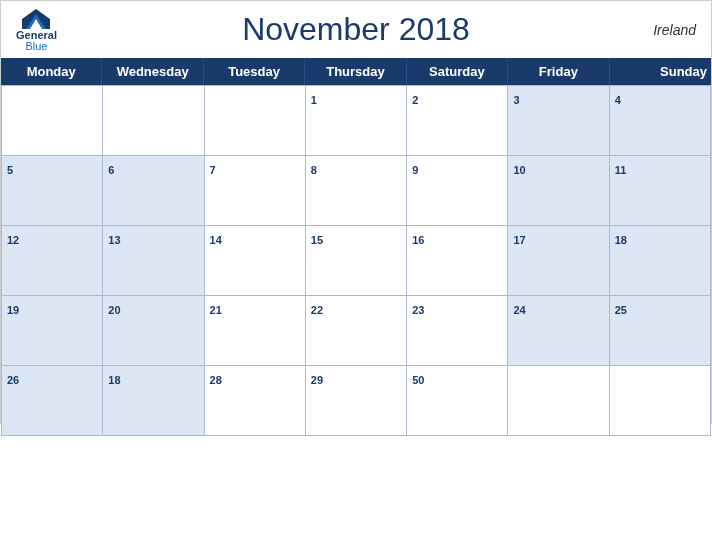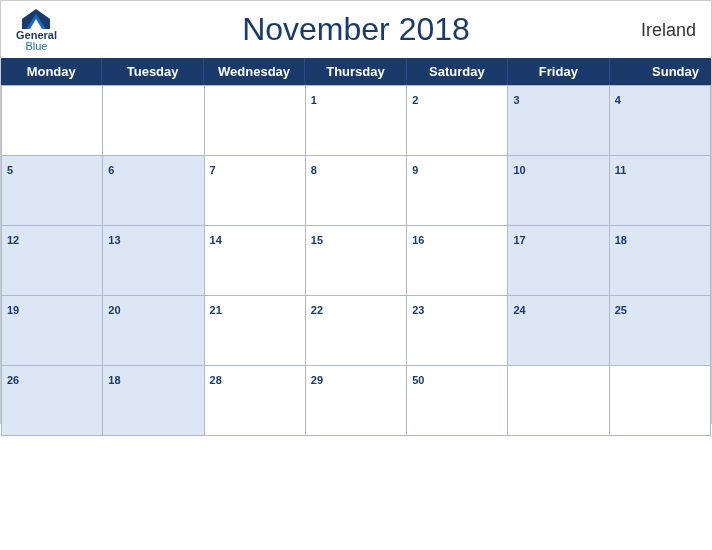--- a/index.html
+++ b/index.html
@@ -55,32 +55,33 @@
       font-size: 32px;
       color: #1a3a6b;
       font-weight: normal;
       text-align: center;
     }
     .country {
       position: absolute;
       right: 15px;
       top: 50%;
       transform: translateY(-50%);
-      font-size: 18px;
+      font-size: 14px;
       color: #333;
+      font-style: italic;
     }
     .day-headers {
       display: grid;
       grid-template-columns: repeat(7, 1fr);
       background: #1a3a6b;
     }
     .day-header {
       color: #fff;
       text-align: center;
-      padding: 6px 12px;
+      padding: 6px 4px;
       font-size: 13px;
       font-weight: bold;
       border-right: 1px solid #2a4a8b;
     }
     .day-header:last-child {
       border-right: none;
       text-align: right;
     }
     .calendar-grid {
       display: grid;
@@ -121,22 +122,22 @@
       </svg>
       <span class="logo-text-general">General</span>
       <span class="logo-text-blue">Blue</span>
     </div>
     <h1 class="title">November 2018</h1>
     <span class="country">Ireland</span>
   </div>
 
   <div class="day-headers">
   <div class="day-header">Monday</div>
+      <div class="day-header">Wednesday</div>
       <div class="day-header">Tuesday</div>
-      <div class="day-header">Wednesday</div>
       <div class="day-header">Thursday</div>
       <div class="day-header">Saturday</div>
       <div class="day-header">Friday</div>
       <div class="day-header">Sunday</div>
     </div>
 
   <div class="calendar-grid">
   <div class="day-cell empty"></div>
       <div class="day-cell empty"></div>
       <div class="day-cell empty"></div>

